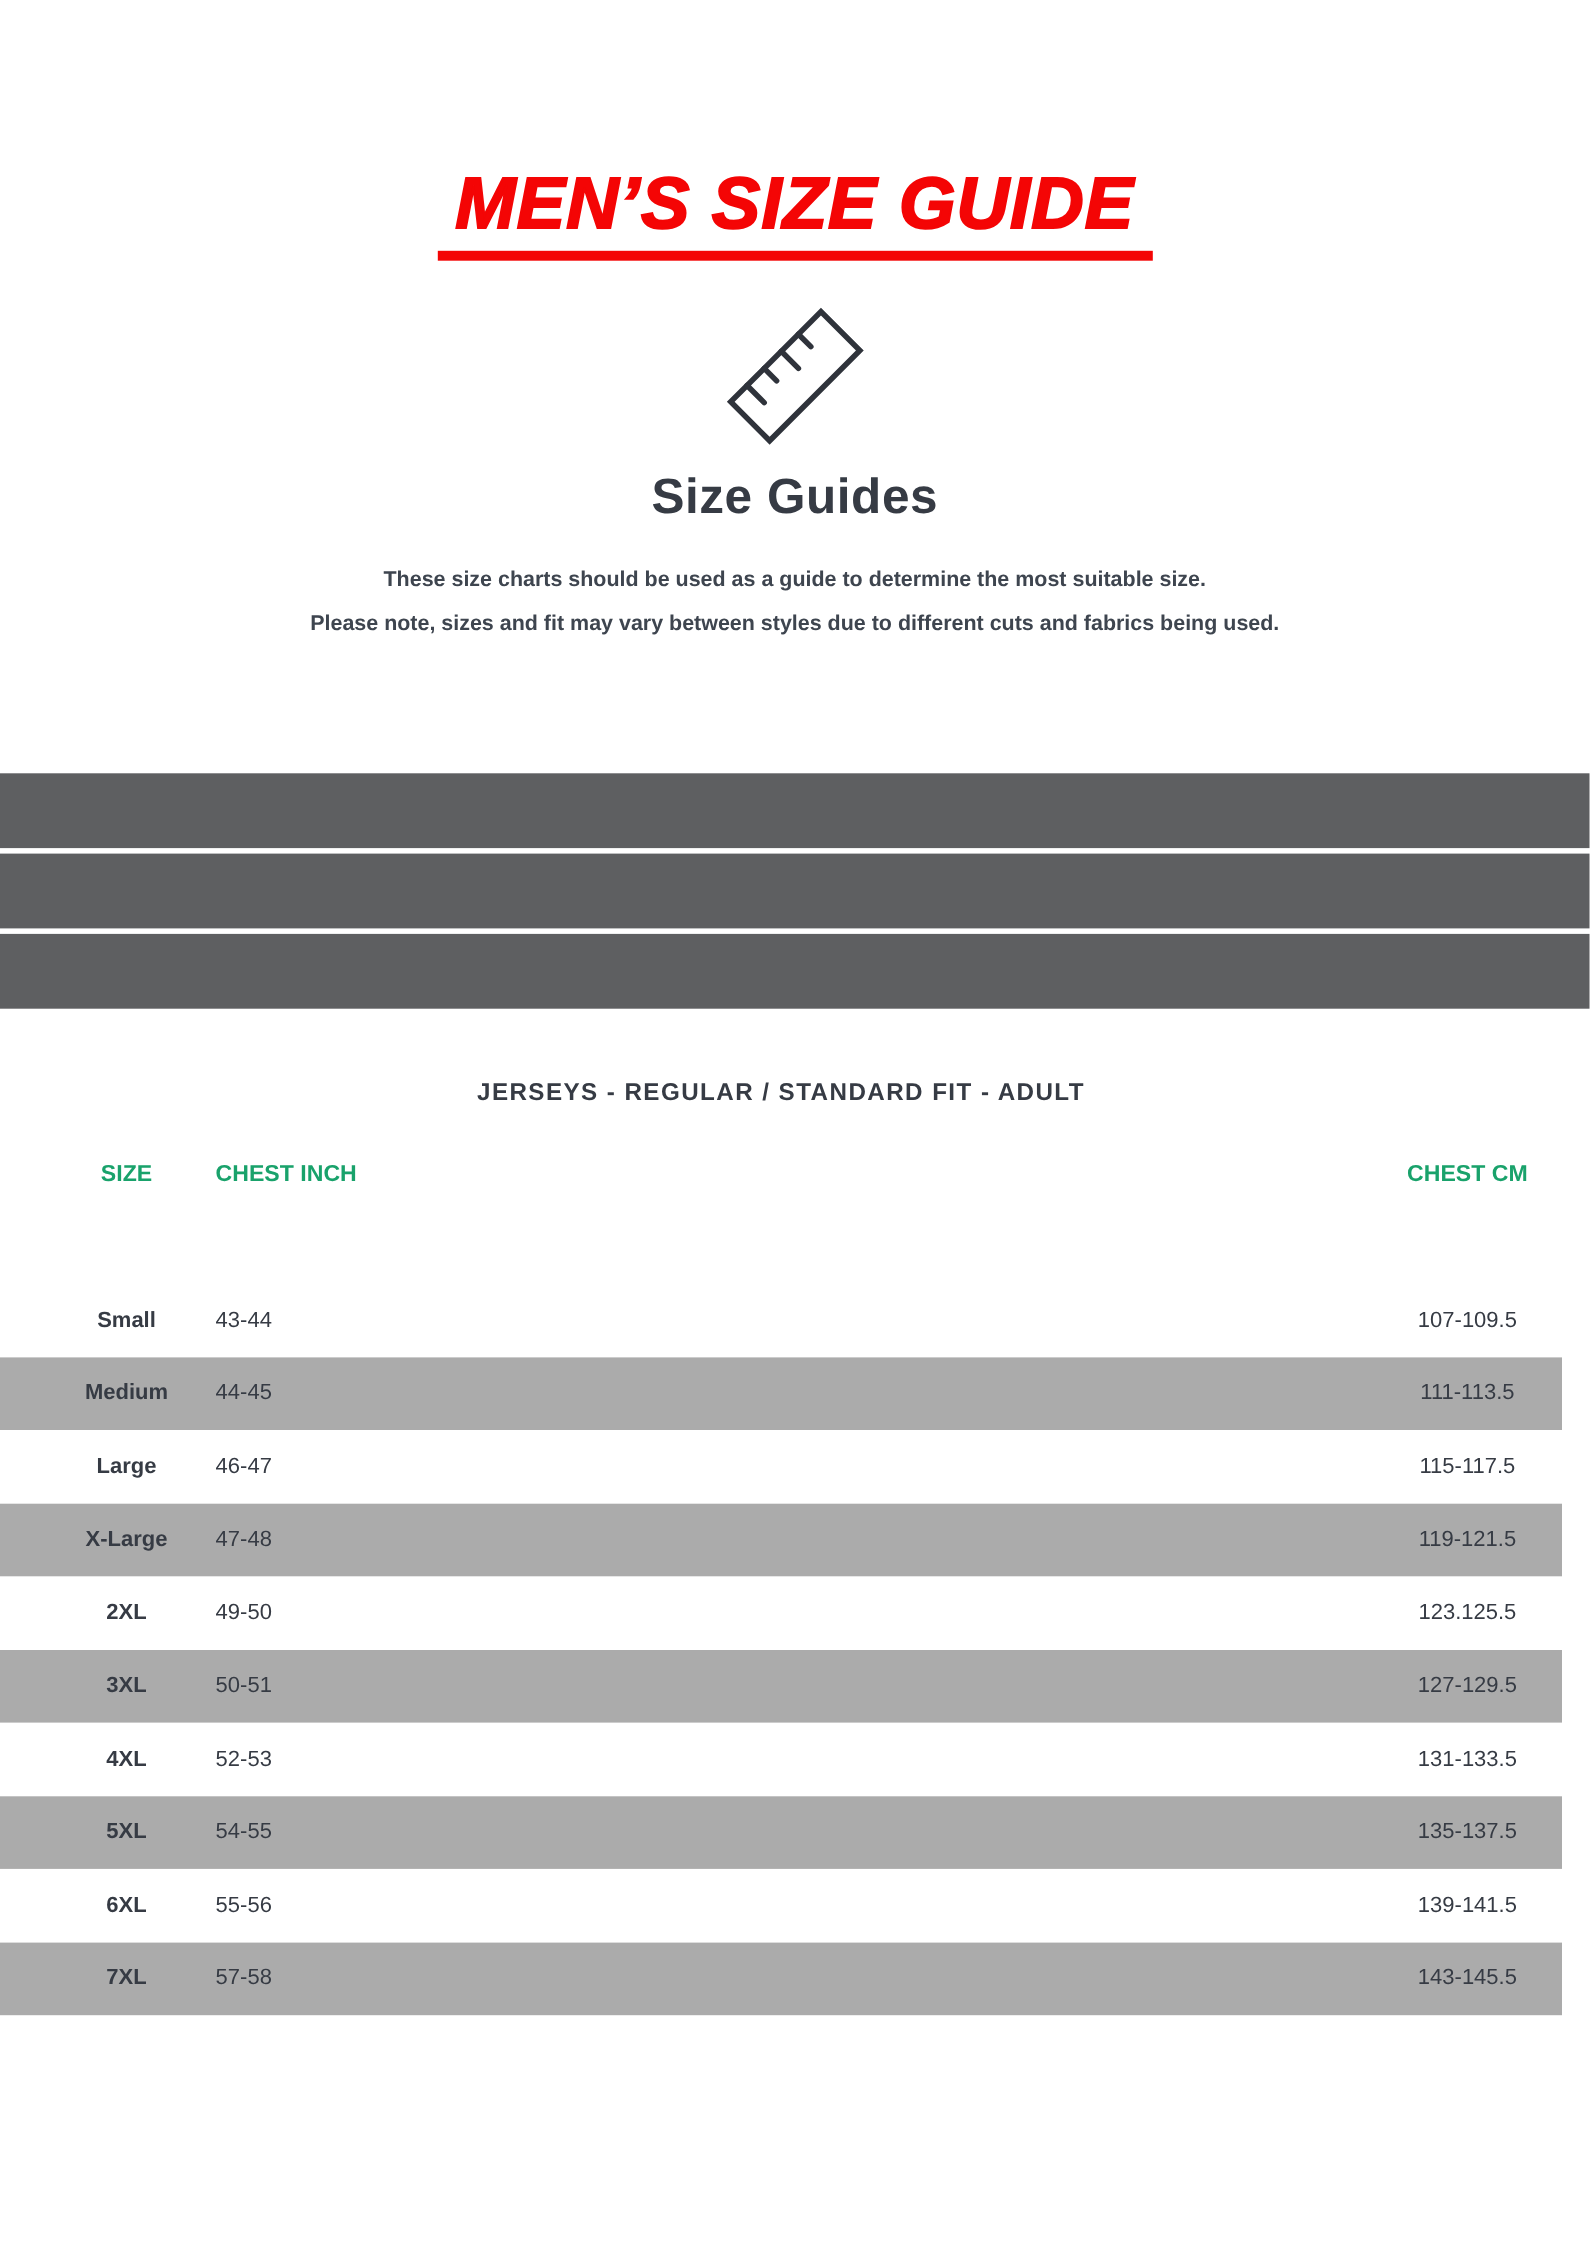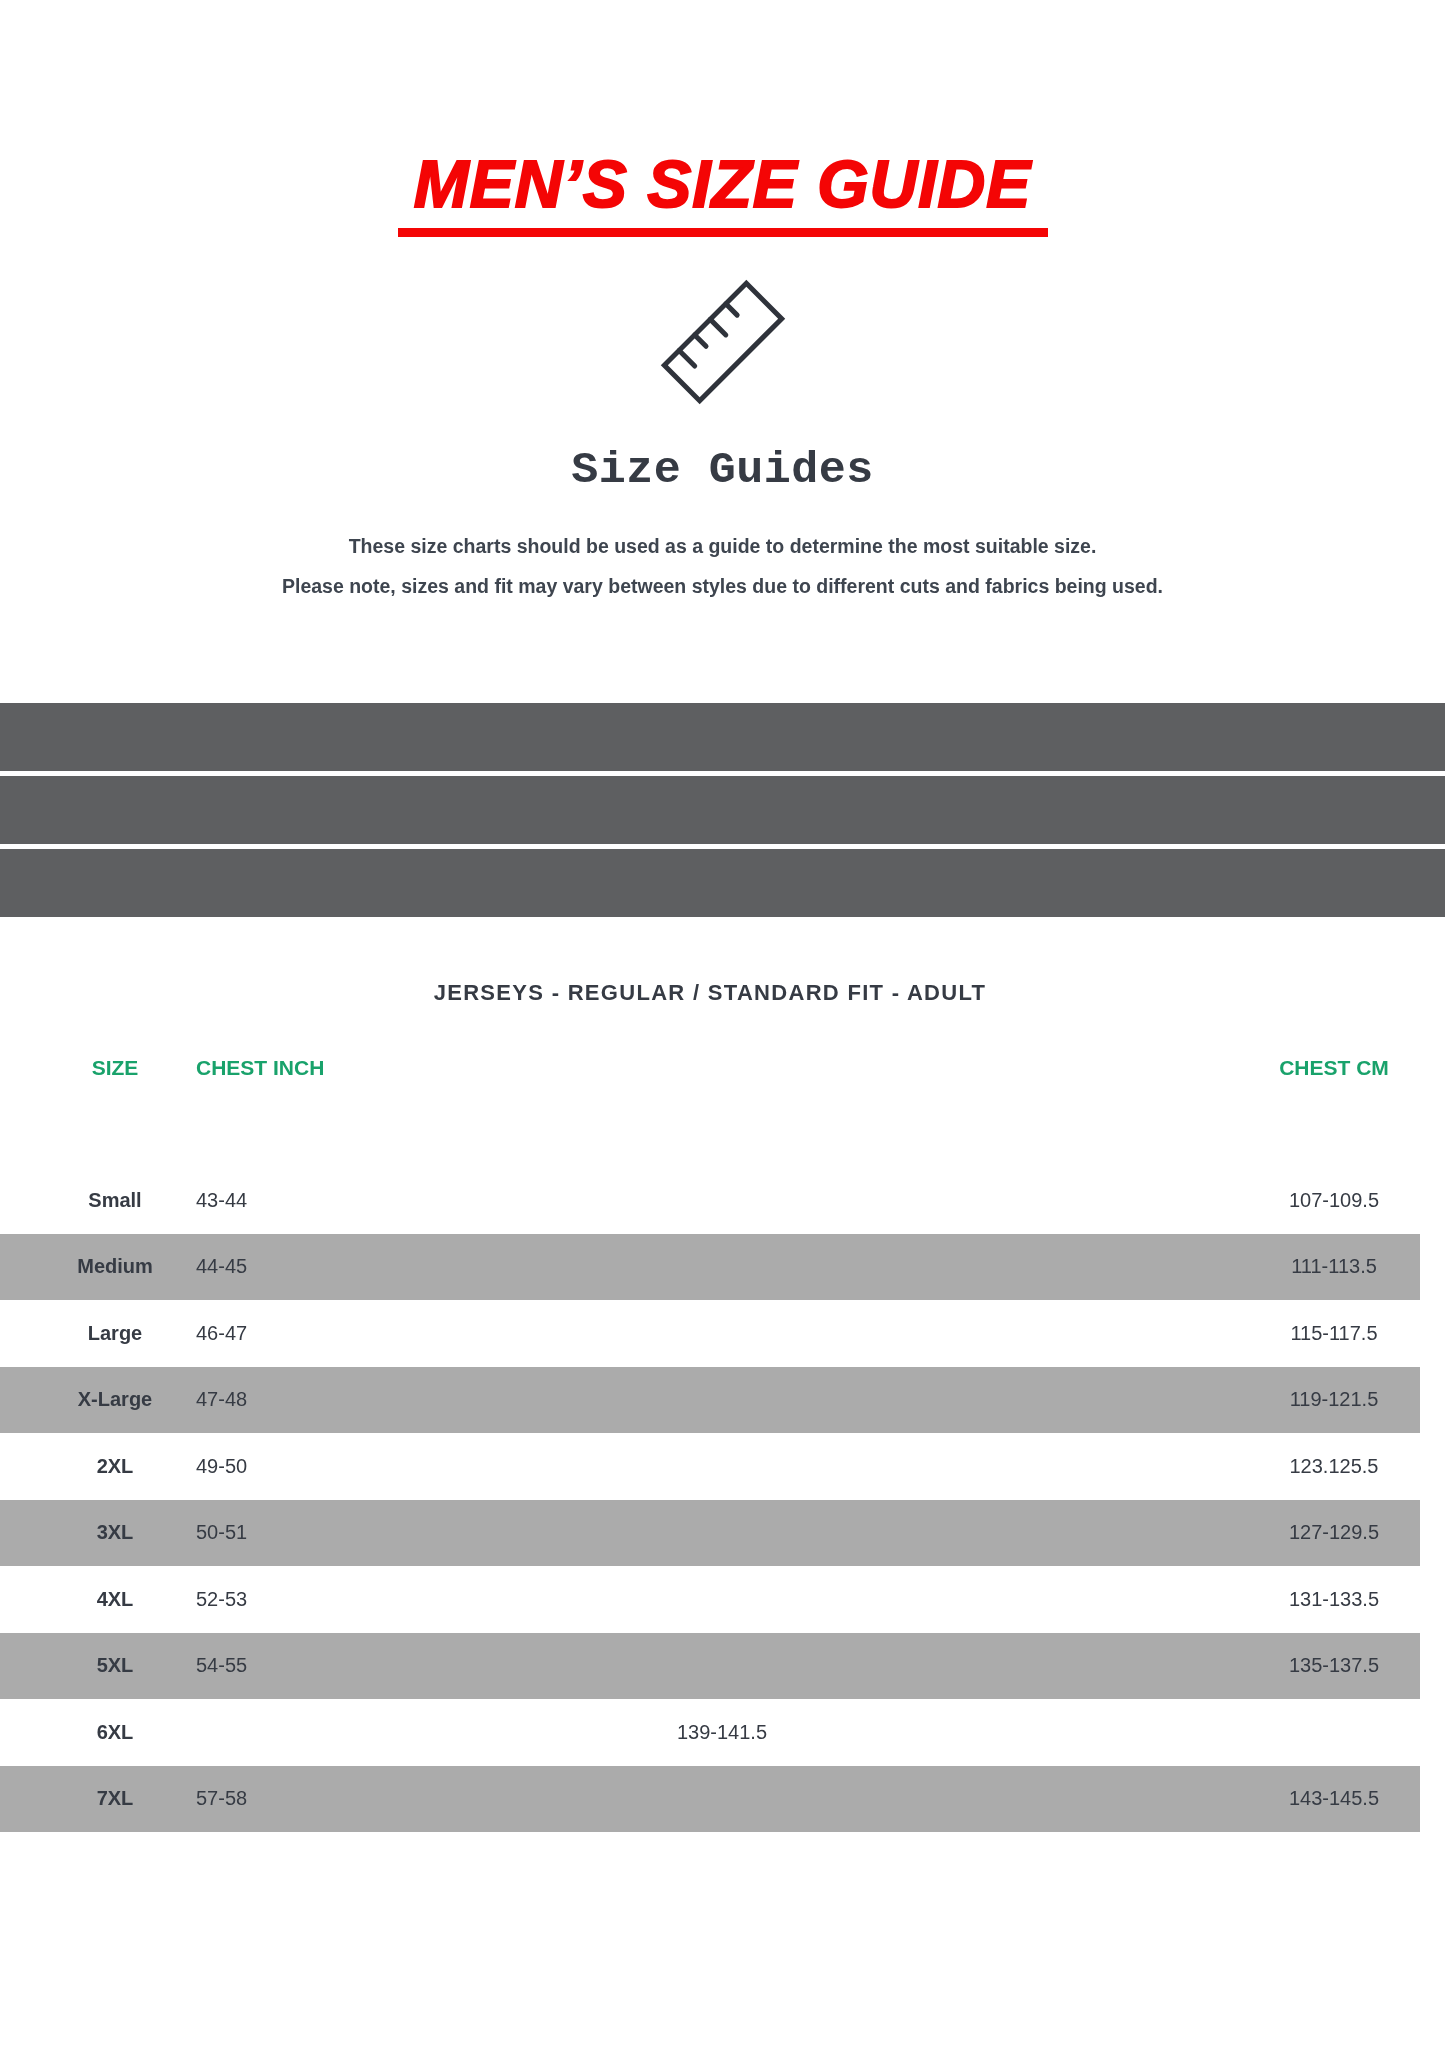--- a/index.html
+++ b/index.html
@@ -30,26 +30,25 @@
     white-space:nowrap;
   }
   .title-underline {
     width:650px; height:9px;
     margin:7px auto 0;
     background:var(--accent-red, #f40505);
   }
   .ruler-wrap { margin-top:40px; }
   .ruler-wrap svg { display:block; margin:0 auto; }
   .size-heading {
-    margin-top:38px;
+    margin-top:18px;
     font-size:45px;
     font-weight:bold;
     color:var(--text-dark, #363b44);
     letter-spacing:0.5px;
-    font-family:Liberation Mono, monospace;
   }
   .description {
     margin-top:30px;
     font-size:19.5px;
     line-height:40px;
     color:var(--text-mid, #3e454f);
     font-weight:bold;
   }
 
   
@@ -179,20 +178,21 @@
   </div>
 
   <div class="trow alt">
     <div class="c1">5XL</div>
     <div class="c2">54-55</div>
     <div class="c3">135-137.5</div>
   </div>
 
   <div class="trow">
     <div class="c1">6XL</div>
+    <div class="c2">55-56</div>
     <div class="c3">139-141.5</div>
   </div>
 
   <div class="trow alt">
     <div class="c1">7XL</div>
     <div class="c2">57-58</div>
     <div class="c3">143-145.5</div>
   </div>
 </div>
 </section>

